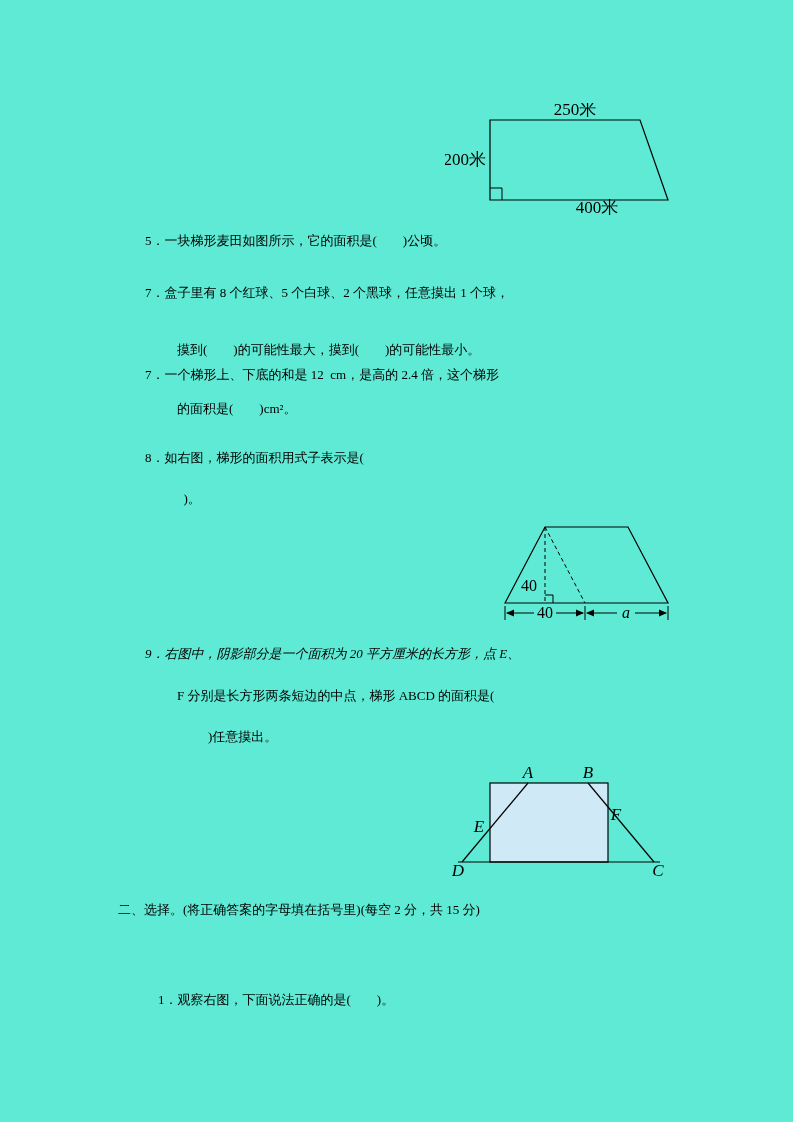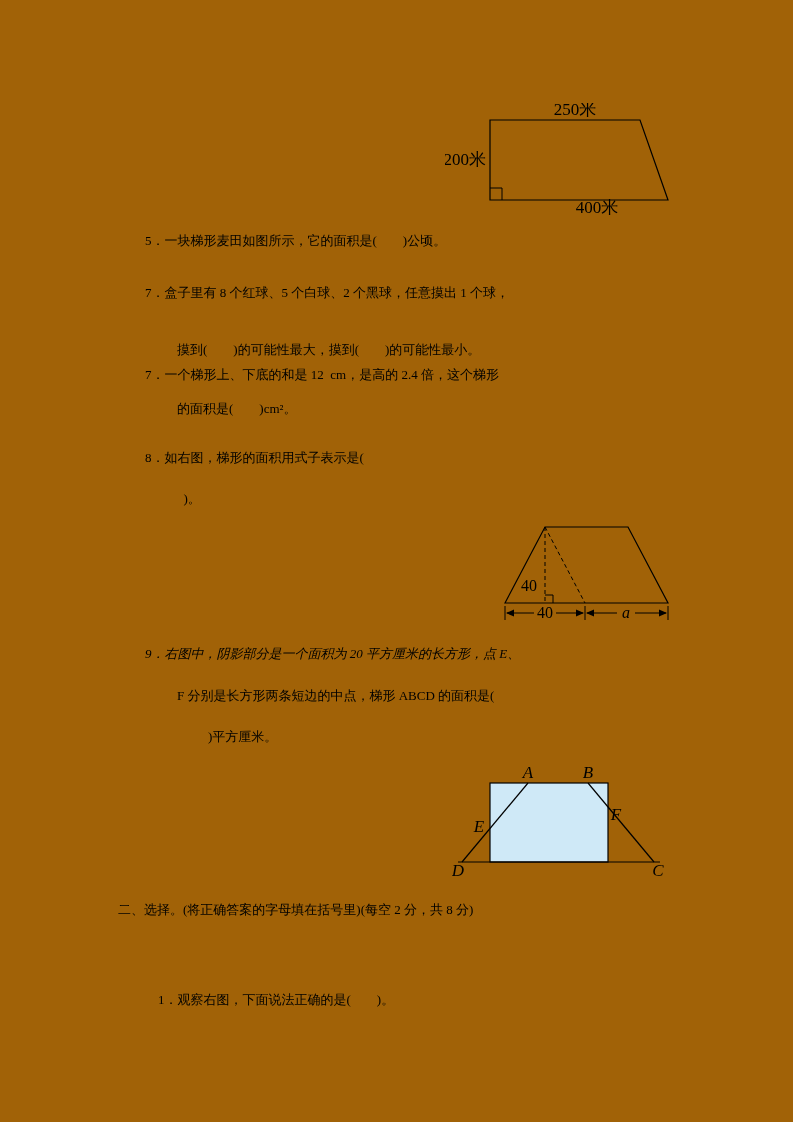--- a/index.html
+++ b/index.html
@@ -1,19 +1,19 @@
 <!DOCTYPE html>
 <html><head>
 <meta charset="utf-8">
 <style>
   html,body{margin:0;padding:0;background:#ffffff;}
   .page{
     position:relative;
     width:793px;height:1122px;
-    background:#a16207;
+    background:#5eead4;
     color:#000;
     font-family:"Liberation Serif","DejaVu Serif",serif;
     overflow:hidden;
   }
   .line{
     position:absolute;
     white-space:pre;
     font-size:13px;
     line-height:26px;
   }
@@ -67,32 +67,32 @@
 
     <line x1="89" y1="96" x2="119" y2="96" stroke="#000" stroke-width="1"></line>
     <line x1="137" y1="96" x2="168" y2="96" stroke="#000" stroke-width="1"></line>
     <polygon points="88,96 96,92.5 96,99.5" fill="#000"></polygon>
     <polygon points="169,96 161,92.5 161,99.5" fill="#000"></polygon>
     <text x="128" y="101" text-anchor="middle" font-size="16" class="it">a</text>
   </svg>
 
   <div class="line" style="left:145px;top:641px;font-style:italic;">9．右图中，阴影部分是一个面积为 20 平方厘米的长方形，点 E、</div>
   <div class="line" style="left:177px;top:683px;">F 分别是长方形两条短边的中点，梯形 ABCD 的面积是(</div>
-  <div class="line" style="left:208px;top:724px;">)平方厘米。</div>
+  <div class="line" style="left:208px;top:724px;">)任意摸出。</div>
 
   <svg class="fig" style="left:452px;top:764px;" width="220" height="114" viewBox="0 0 220 114">
     <rect x="38" y="19" width="118" height="79" stroke="#000" stroke-width="1.2" fill="#cfe9f7"></rect>
     <line x1="6" y1="98" x2="208" y2="98" stroke="#000" stroke-width="1.2"></line>
     <line x1="10" y1="98" x2="76" y2="19" stroke="#000" stroke-width="1.2"></line>
     <line x1="136" y1="19" x2="202" y2="98" stroke="#000" stroke-width="1.2"></line>
     <text x="76" y="14" text-anchor="middle" font-size="17" class="it">A</text>
     <text x="136" y="14" text-anchor="middle" font-size="17" class="it">B</text>
     <text x="27" y="68" text-anchor="middle" font-size="17" class="it">E</text>
     <text x="164" y="56" text-anchor="middle" font-size="17" class="it">F</text>
     <text x="6" y="112" text-anchor="middle" font-size="17" class="it">D</text>
     <text x="206" y="112" text-anchor="middle" font-size="17" class="it">C</text>
   </svg>
 
-  <div class="line" style="left:118px;top:897px;">二、选择。(将正确答案的字母填在括号里)(每空 2 分，共 8 分)</div>
+  <div class="line" style="left:118px;top:897px;">二、选择。(将正确答案的字母填在括号里)(每空 2 分，共 15 分)</div>
 
   <div class="line" style="left:158px;top:940px;margin-top:47px;">1．观察右图，下面说法正确的是(        )。</div>
 
 </div>
 
 </body></html>

